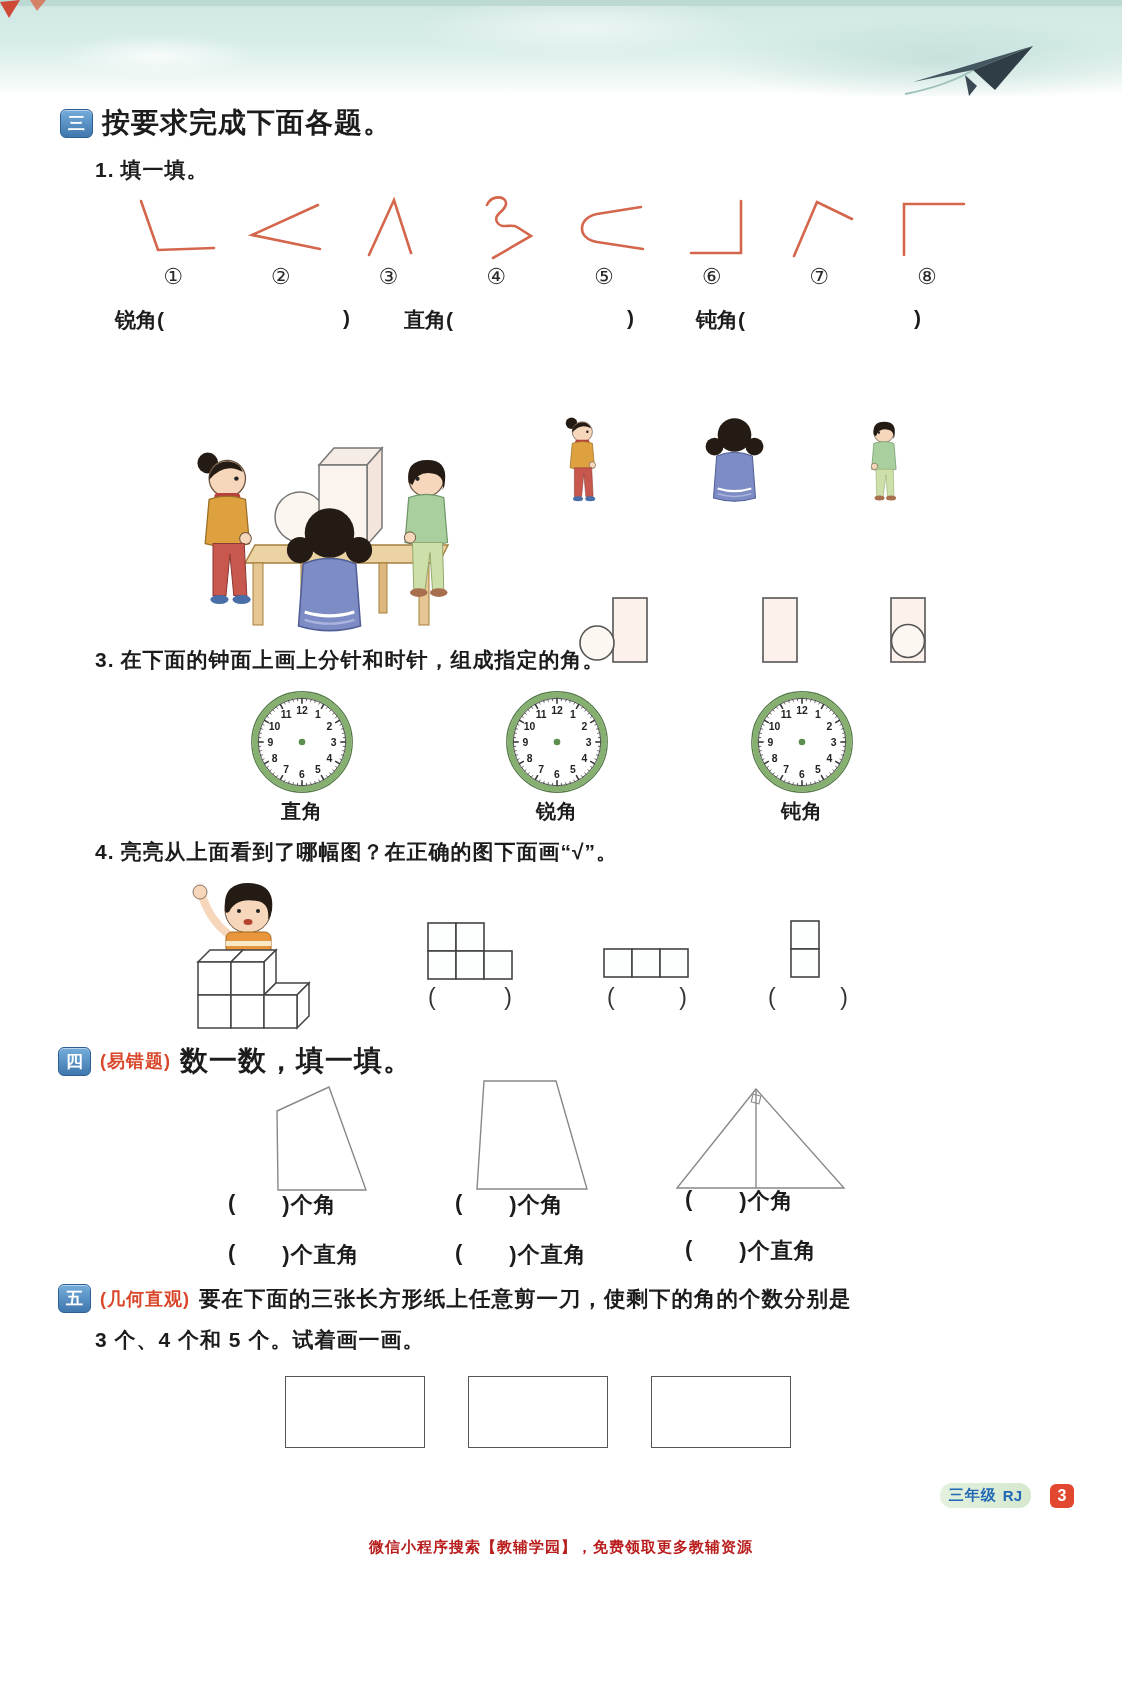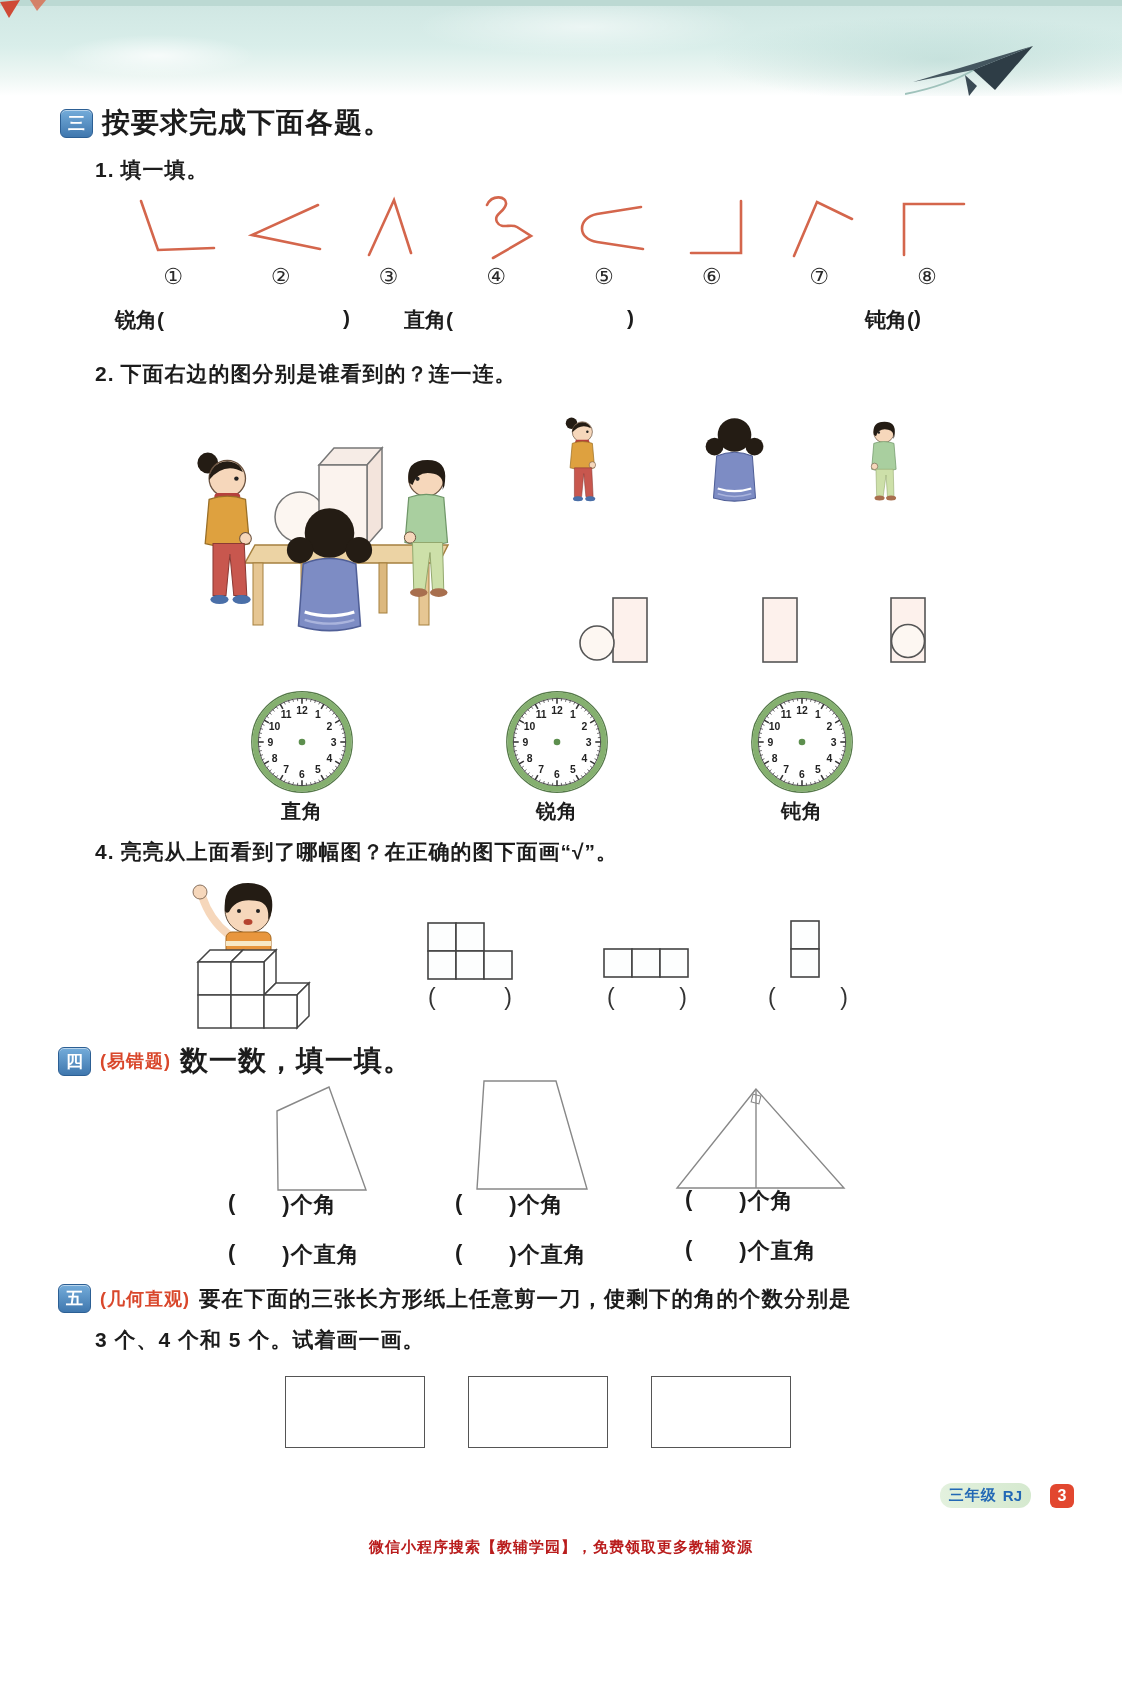--- a/index.html
+++ b/index.html
@@ -36,21 +36,21 @@
   .q-num{font-weight:700;margin-right:6px;}
   
   .figures-row{position:absolute;left:126px;top:192px;width:848px;display:flex;justify-content:space-between;}
   .fig-cell{width:94px;height:70px;}
   .circles-row{position:absolute;left:126px;top:264px;width:848px;display:flex;justify-content:space-between;}
   .circle-cell{width:94px;text-align:center;font-size:22px;color:#2a2a2a;}
   .ans-row{position:absolute;left:115px;top:306px;display:flex;font-size:21px;font-weight:600;}
   .ans-group{display:flex;justify-content:space-between;}
   .ans-g1{width:235px;}
   .ans-g2{width:230px;margin-left:54px;}
-  .ans-g3{width:225px;margin-left:62px;justify-content:flex-end;}
+  .ans-g3{width:225px;margin-left:62px;}
   
   .q2-scene{position:absolute;left:185px;top:400px;}
   
   .clock{position:absolute;width:104px;height:104px;}
   .clock-label{position:absolute;width:104px;text-align:center;font-size:20px;font-weight:600;letter-spacing:1px;}
   
   .q4-art{position:absolute;left:186px;top:878px;}
   .opt{position:absolute;}
   .opt-paren{position:absolute;top:984px;display:flex;justify-content:space-between;font-size:23px;color:#333;}
   
@@ -185,23 +185,20 @@
     <span class="ans-group ans-g2">
       <span><span>直角</span><span>(</span></span>
       <span>)</span>
     </span>
     <span class="ans-group ans-g3">
       <span><span>钝角</span><span>(</span></span>
       <span>)</span>
     </span>
   </div>
 
-  <div class="q-line" style="left:95px;top:360px;">
-    <span class="q-num">2.</span><span>下面右边的图分别是谁看到的？连一连。</span>
-  </div>
 
   <svg class="q2-scene" width="775" height="268" viewBox="0 0 775 268">
 
     <g>
       <polygon points="70,145 263,145 254,163 60,163" fill="#ecd3a4" stroke="#a5803f" stroke-width="1.5"></polygon>
       <rect x="68" y="163" width="10" height="62" fill="#e6c693" stroke="#a5803f"></rect>
       <rect x="234" y="163" width="10" height="62" fill="#e6c693" stroke="#a5803f"></rect>
       <rect x="116" y="163" width="8" height="50" fill="#dcb87e" stroke="#a5803f"></rect>
       <rect x="194" y="163" width="8" height="50" fill="#dcb87e" stroke="#a5803f"></rect>
     </g>
@@ -227,20 +224,23 @@
     </g>
     <g>
       <rect x="578" y="198" width="34" height="64" fill="#fdf1ec" stroke="#555" stroke-width="1.6"></rect>
     </g>
     <g>
       <rect x="706" y="198" width="34" height="64" fill="#fdf1ec" stroke="#555" stroke-width="1.6"></rect>
       <circle cx="723" cy="241" r="16.5" fill="#fdf7f2" stroke="#555" stroke-width="1.6"></circle>
     </g>
   </svg>
 
+  <div class="q-line" style="left:95px;top:646px;">
+    <span class="q-num">3.</span><span>在下面的钟面上画上分针和时针，组成指定的角。</span>
+  </div>
   <svg class="clock" viewBox="0 0 100 100" style="left:250px;top:690px;">
       <circle cx="50" cy="50" r="48.3" fill="#fff" stroke="#56794a" stroke-width="1.3"></circle>
       <circle cx="50" cy="50" r="45" fill="#fff" stroke="#85b06f" stroke-width="5.5"></circle>
       <circle cx="50" cy="50" r="42" fill="#fff" stroke="#444" stroke-width="0.9"></circle>
       <line x1="50.00" y1="8.00" x2="50.00" y2="13.20" stroke="#333" stroke-width="1.5"></line>
       <line x1="54.39" y1="8.23" x2="54.13" y2="10.72" stroke="#333" stroke-width="0.7"></line>
       <line x1="58.73" y1="8.92" x2="58.21" y2="11.36" stroke="#333" stroke-width="0.7"></line>
       <line x1="62.98" y1="10.06" x2="62.21" y2="12.43" stroke="#333" stroke-width="0.7"></line>
       <line x1="67.08" y1="11.63" x2="66.07" y2="13.91" stroke="#333" stroke-width="0.7"></line>
       <line x1="71.00" y1="13.63" x2="68.40" y2="18.13" stroke="#333" stroke-width="1.5"></line>

